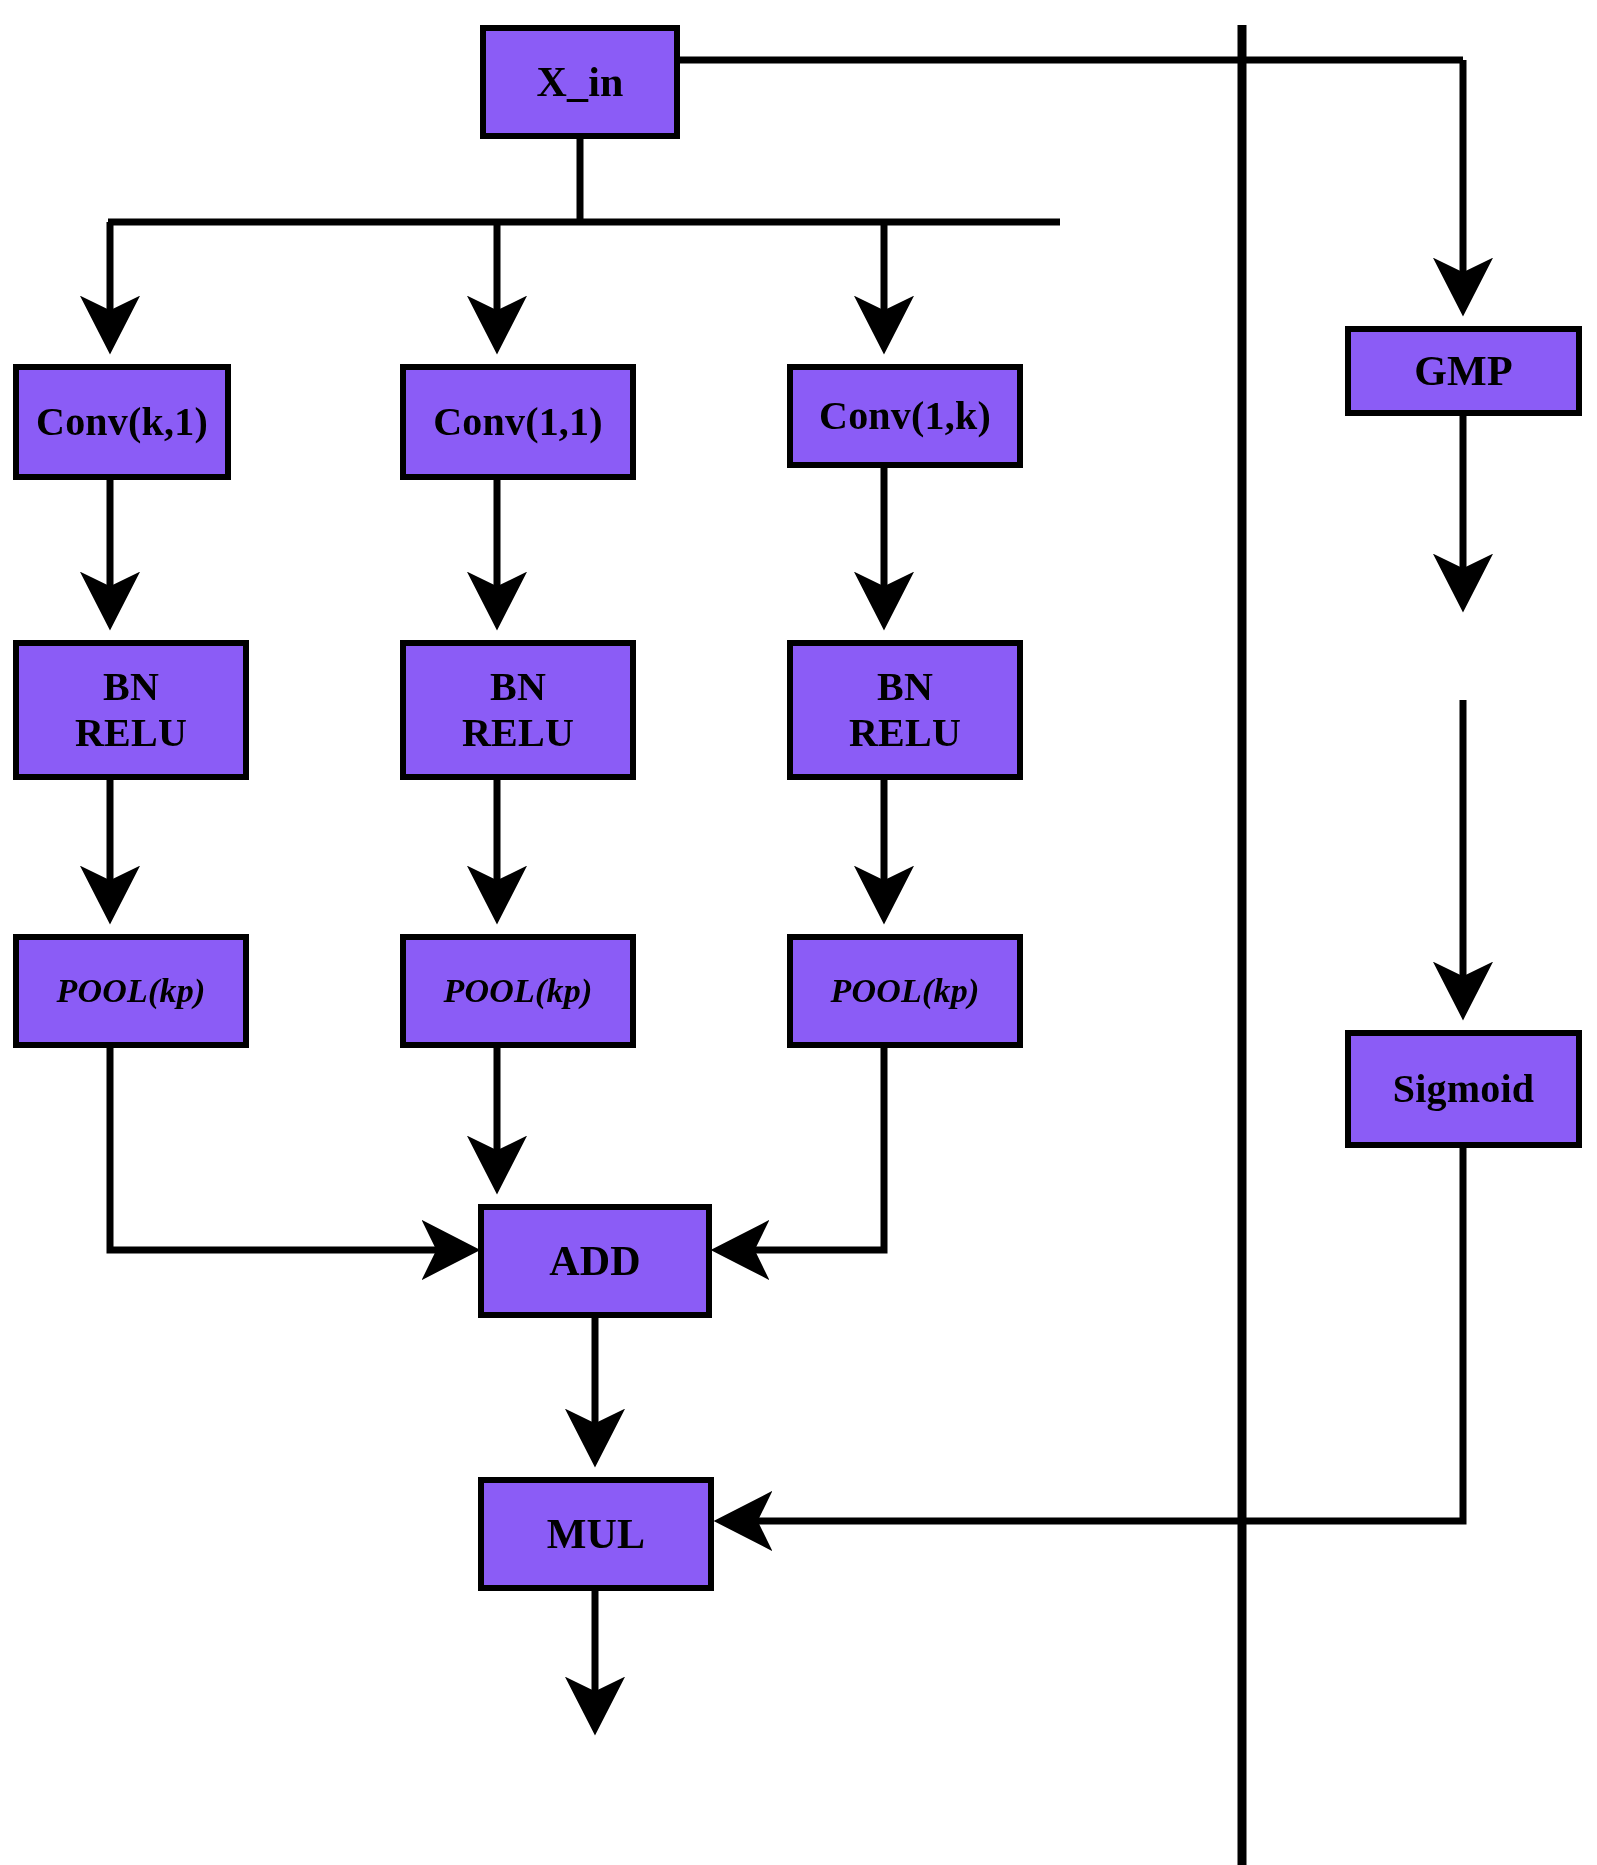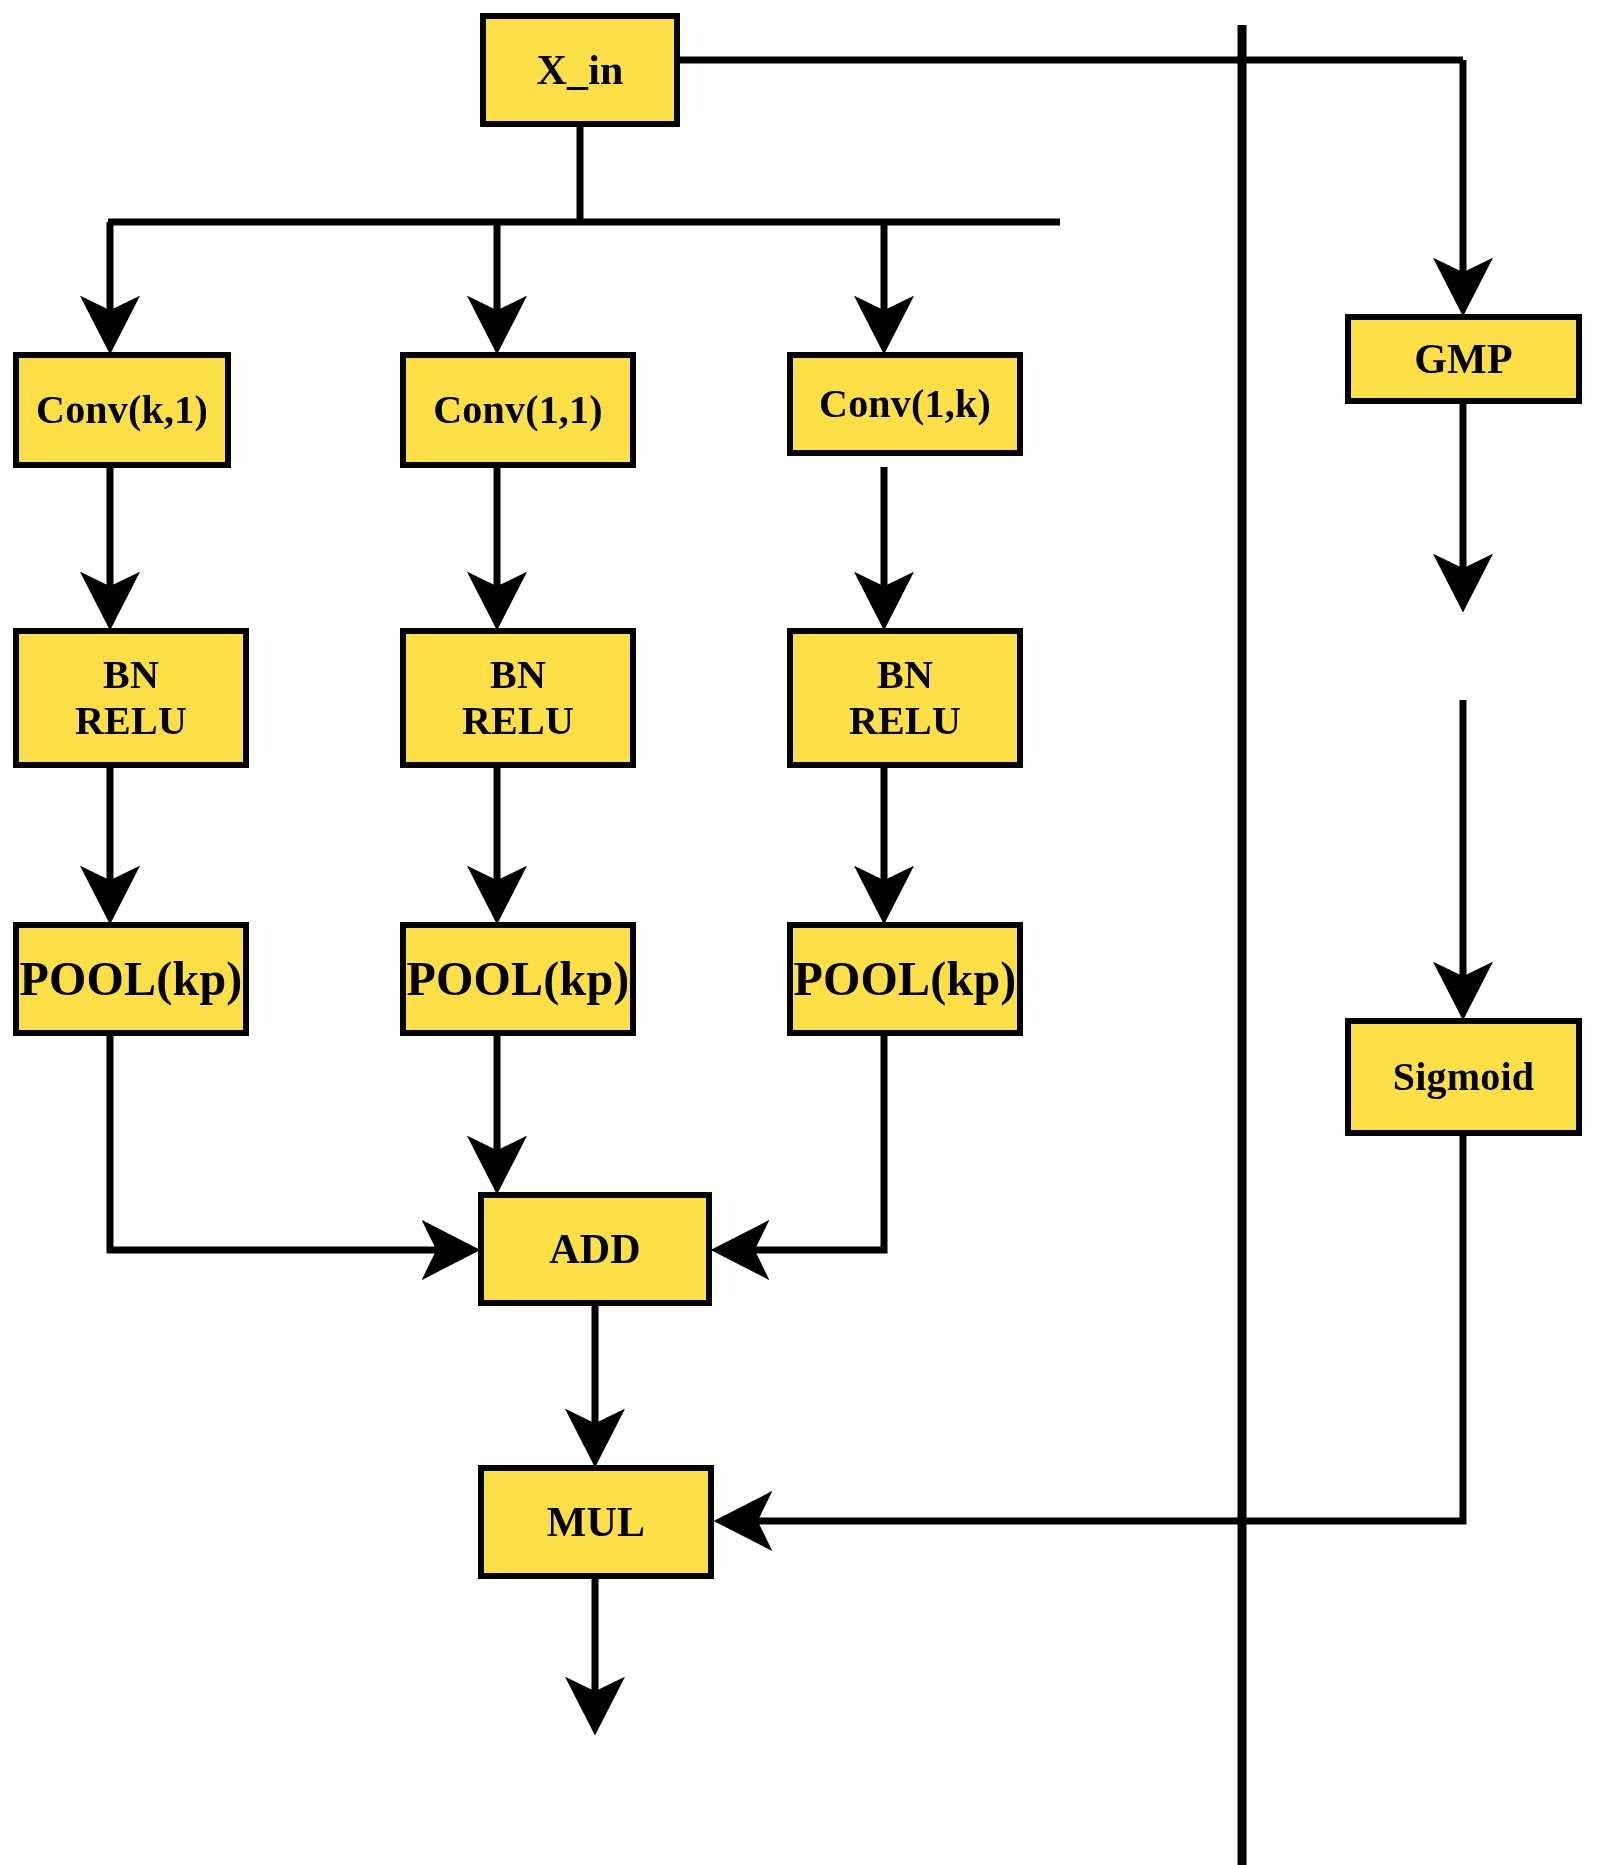--- a/index.html
+++ b/index.html
@@ -22,35 +22,36 @@
     left: 0;
     top: 0;
     width: 1597px;
     height: 1865px;
     pointer-events: none;
   }
   .node {
     position: absolute;
     box-sizing: border-box;
     border: 6px solid #000000;
-    background: #fde047;
+    background: #8b5cf6;
     display: flex;
     align-items: center;
     justify-content: center;
     text-align: center;
     font-weight: bold;
     color: #000000;
     line-height: 1.16;
     letter-spacing: 0.2px;
     z-index: 5;
+    margin-top: 12px;
   }
   .node .lbl { display: block; white-space: pre-line; }
   .f-lg { font-size: 42px; }
   .f-md { font-size: 40px; }
-  .f-sm { font-size: 48px; }
+  .f-sm { font-size: 34px; font-style: italic; }
 </style>
 </head>
 <body>
 
 <div id="canvas">
 
   <svg id="edges" viewBox="0 0 1597 1865" width="1597" height="1865" xmlns="http://www.w3.org/2000/svg">
     <defs>
       <marker id="ah" markerWidth="9" markerHeight="9" refX="7.2" refY="4.5" orient="auto" markerUnits="strokeWidth">
         <path d="M0,0.2 L8.4,4.5 L0,8.8 L2.1,4.5 Z" fill="#000000"></path>

